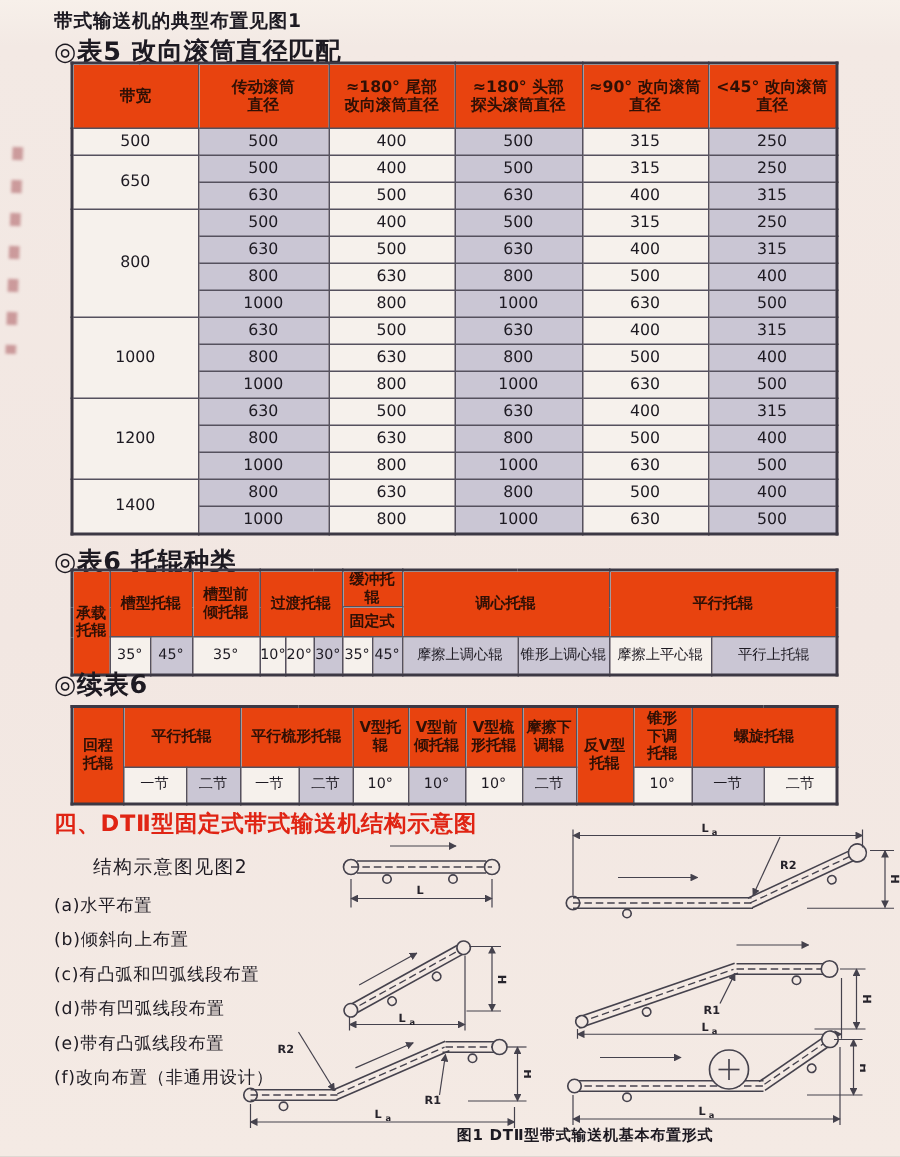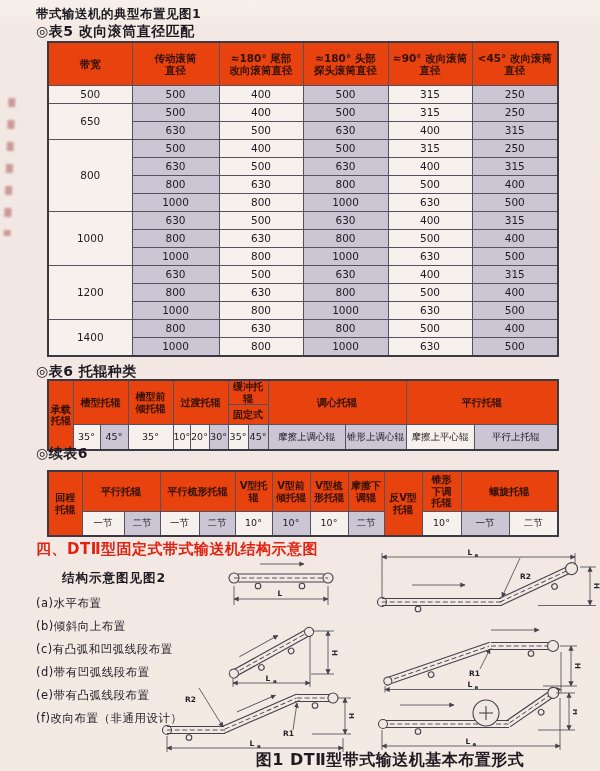--- a/index.html
+++ b/index.html
@@ -5,21 +5,21 @@
   html,body{margin:0;padding:0;background:#d8d2cc;}
   .page{
     position:relative;width:600px;height:771px;overflow:hidden;
     background:linear-gradient(180deg,#f7f0ea 0%,#f3e9e4 4%,#f2e7e2 55%,#f4eae4 100%);
     font-family:"DejaVu Sans","Liberation Sans",sans-serif;color:#1d1a22;padding-left:44px;
   }
   .artifact{position:absolute;left:6px;top:98px;width:7px;height:138px;opacity:.55;
     background:repeating-linear-gradient(180deg,rgba(140,30,40,.7) 0 9px,rgba(140,30,40,0) 9px 22px);
     filter:blur(1px);transform:rotate(2deg);}
   .doc-title{position:absolute;left:36px;top:6px;font-size:12.5px;font-weight:bold;letter-spacing:.5px;}
-  .tcap{position:absolute;left:36px;font-size:14px;font-weight:bold;letter-spacing:.5px;}
+  .tcap{position:absolute;left:36px;font-size:17px;font-weight:bold;letter-spacing:.5px;}
   .cap5{top:23px}.cap6{top:363px}.cap6b{top:445px}
   table.tbl{position:absolute;left:47px;border-collapse:collapse;table-layout:fixed;width:510px;
     border:2px solid #3c3844;}
   .tbl th,.tbl td{border:1px solid #55515e;text-align:center;vertical-align:middle;padding:0;
     white-space:pre-line;line-height:1.15;overflow:hidden;}
   .red{background:#e8430f;color:#301005;font-weight:bold;}
   .plain{background:#f6f1ec;}
   .shade{background:#cac6d4;}
   .t5{top:41px;}
   .t5 thead th{height:42px;font-size:10.5px;}
@@ -27,32 +27,32 @@
   .t6{top:379px;}
   .t6 th{font-size:10px;margin-top:44px;}
   .t6 .r1 th{height:20px;}
   .t6 .r2 th{height:19px;text-align:center;}
   .t6 td.dcell{height:24px;font-size:9.5px;}
   .t6 td.corner,.t6b td.corner{font-size:10px;font-weight:bold;}
   .t6b{top:470px;}
   .t6b th{height:39px;font-size:10px;}
   .t6b td.dcell{height:23px;font-size:9.5px;margin-left:32px;}
   .section-title{position:absolute;left:36px;top:540px;font-size:15px;font-weight:bold;color:#e02414;letter-spacing:.5px;}
-  .subnote{position:absolute;left:62px;top:570px;font-size:12.5px;font-weight:bold;letter-spacing:1px;}
+  .subnote{position:absolute;left:62px;top:570px;font-size:12.5px;font-weight:normal;letter-spacing:1px;}
   .layout-list{position:absolute;left:36px;top:592px;font-size:11.5px;}
   .layout-list .li{height:23px;line-height:23px;letter-spacing:.5px;}
   .dia{position:absolute;}
   .dia line,.dia circle{stroke:#45424d;stroke-width:1.1;fill:none;}
   .dia .dash{stroke-dasharray:5 2.6;stroke-width:.9;}
   .dia .dim,.dia .tick{stroke-width:.8;}
   .dia .pulley,.dia .drum{fill:#f2e8e3;}
   .dia text{font-family:"DejaVu Sans","Liberation Sans",sans-serif;font-size:7.5px;font-weight:bold;fill:#26232b;}
   .dia .sub{font-size:5.5px;}
   .fig-caption{position:absolute;left:240px;top:750px;width:300px;text-align:center;
-    font-size:16px;font-weight:bold;letter-spacing:.5px;}
+    font-size:10px;font-weight:bold;letter-spacing:.5px;}
 </style>
 </head>
 <body>
 
 <div class="page">
 
   <svg width="0" height="0" style="position:absolute">
     <defs>
       <marker id="ar" viewBox="0 0 10 10" refX="9" refY="5" markerWidth="6.5" markerHeight="6.5" orient="auto-start-reverse">
         <path d="M0,0 L10,5 L0,10 z" fill="#45424d"></path>

